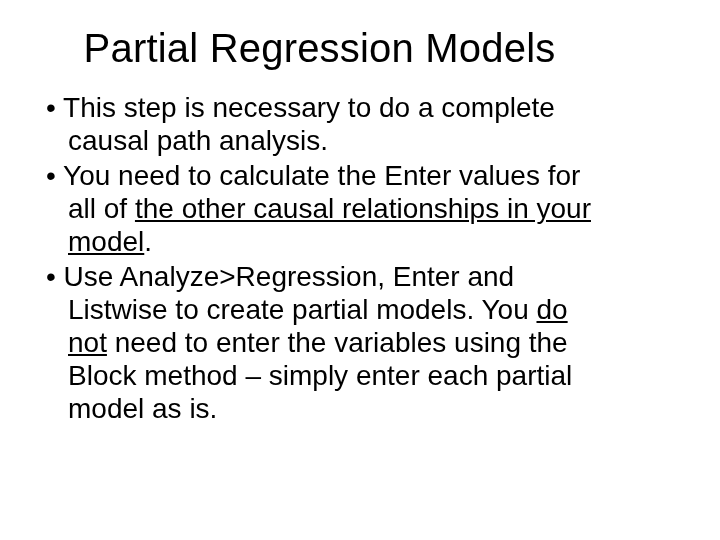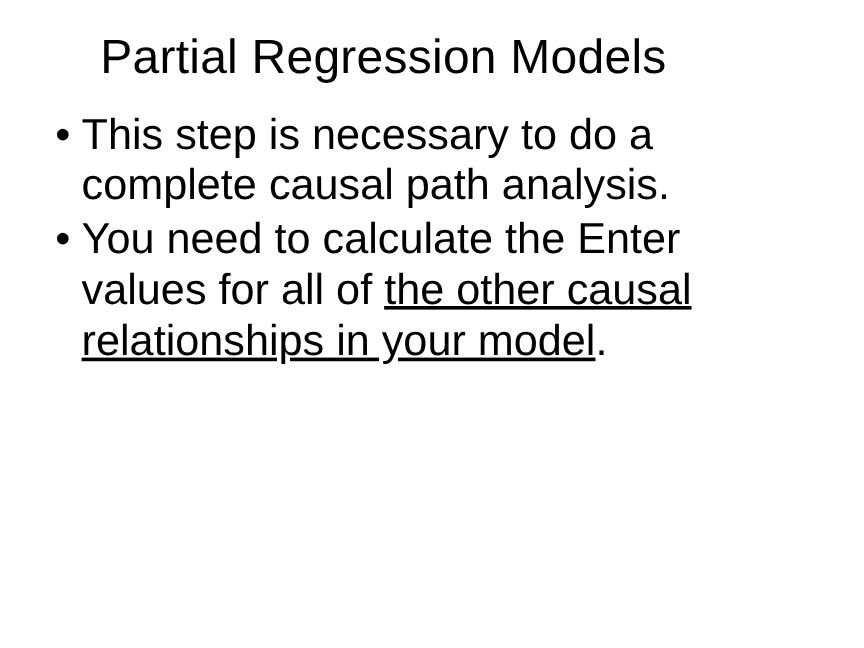--- a/index.html
+++ b/index.html
@@ -23,34 +23,35 @@
     font-weight: 400;
     margin: 6px 0 20px 0;
     letter-spacing: 0.2px;
   }
   ul.bullets {
     list-style: none;
     margin: 0;
     padding: 0 8px 0 6px;
   }
   ul.bullets > li {
-    font-size: 36px;
+    font-size: 28px;
     line-height: 1.18;
     margin: 0 0 2px 0;
     padding-left: 22px;
     text-indent: -22px;
   }
   ul.bullets > li::before {
     content: "• ";
   }
   .u { text-decoration: underline; }
 </style>
 </head>
 <body>
 
 <div class="slide">
   <h1 class="title">Partial Regression Models</h1>
 
   <ul class="bullets">
     <li><span>This step is necessary to do a complete causal path analysis.</span><span class="u"></span><span></span><span class="u"></span><span></span></li>
     <li><span>You need to calculate the Enter values for all of </span><span class="u">the other causal relationships in your model</span><span>.</span><span class="u"></span><span></span></li>
+    <li><span>Use Analyze&gt;Regression, Enter and Listwise to create partial models. You </span><span class="u">do not</span><span> need to enter the variables using the Block method – simply enter each partial model as is.</span><span class="u"></span><span></span></li>
   </ul>
 </div>
 
 </body></html>

